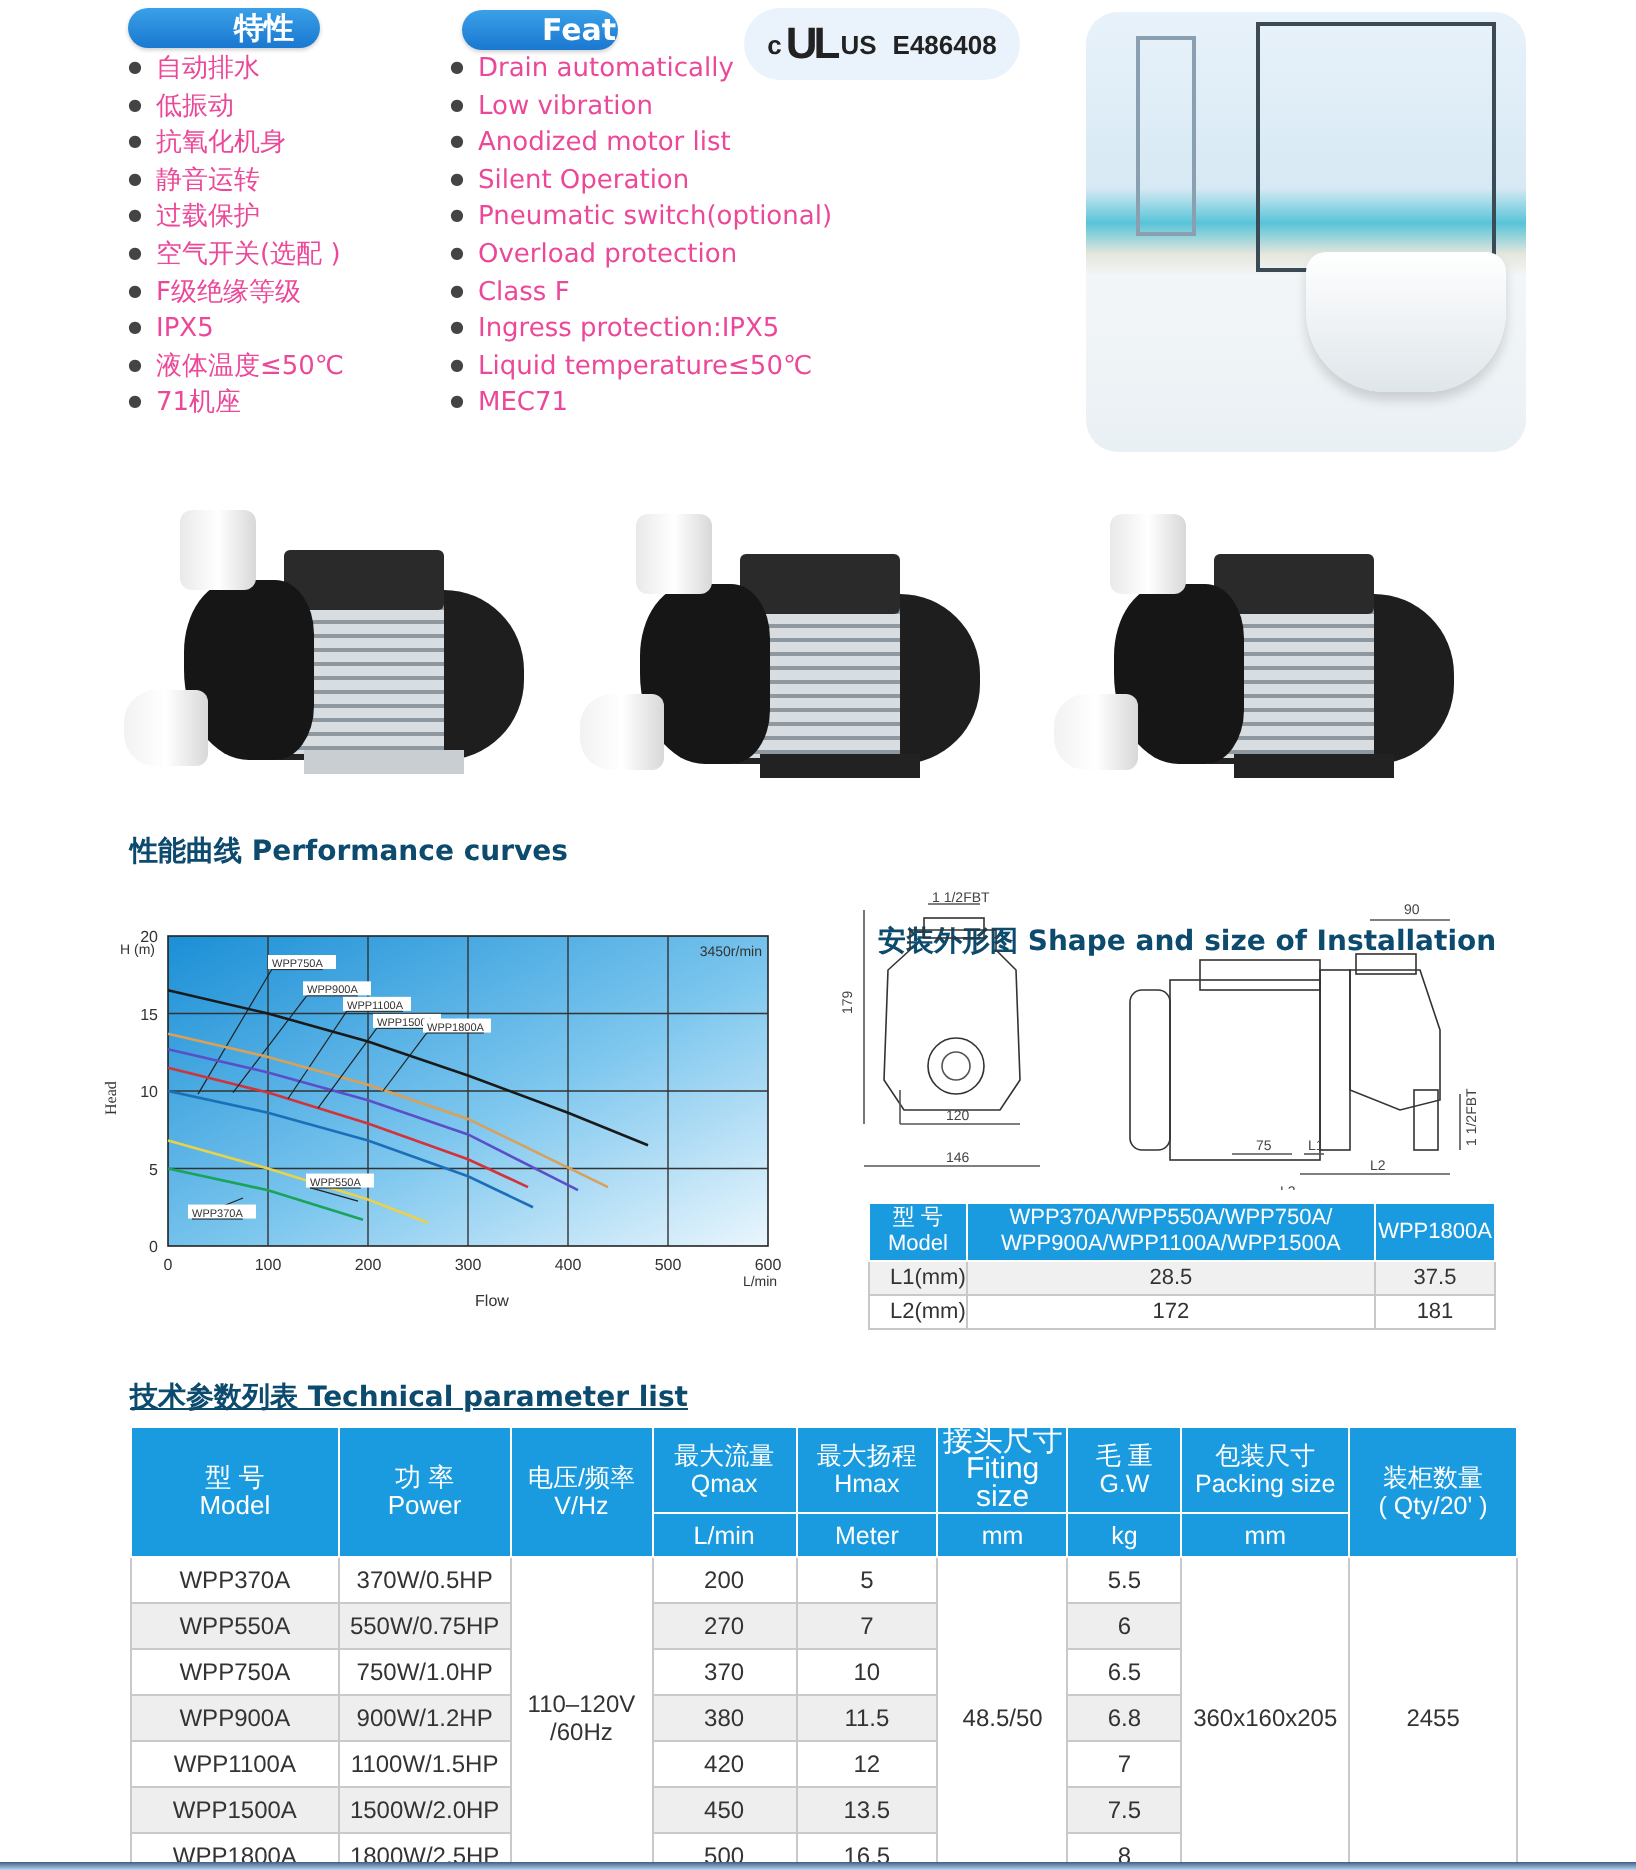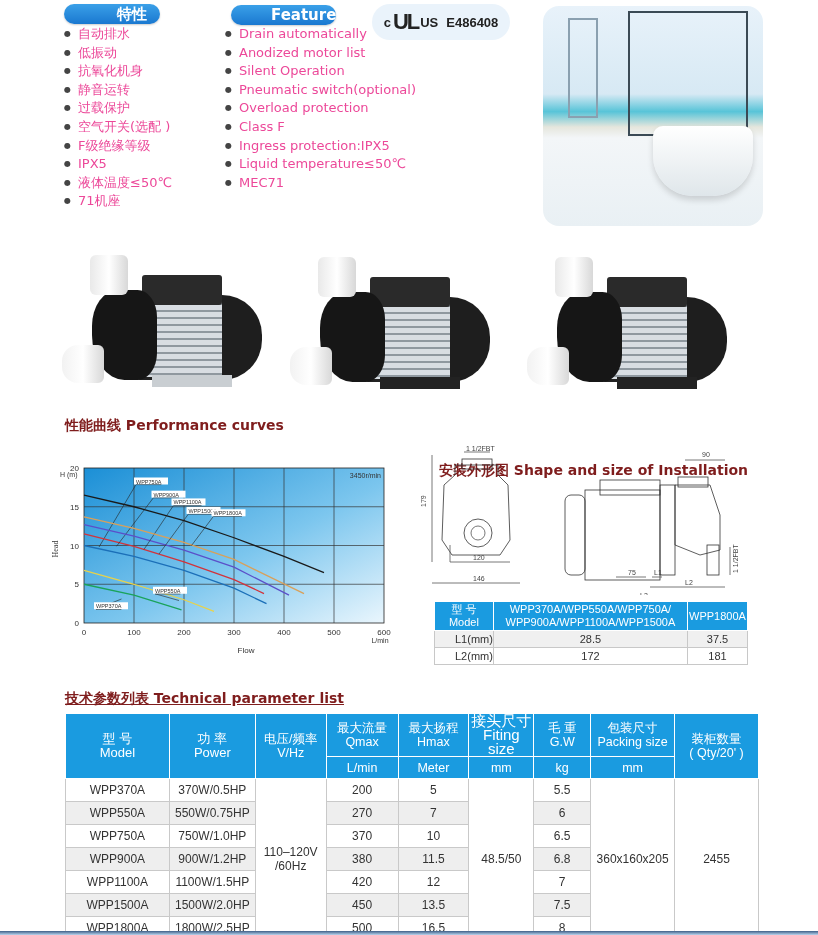--- a/index.html
+++ b/index.html
@@ -21,64 +21,65 @@
   .pump { position: absolute; width: 200px; height: 160px; }
   .pump .motor { position: absolute; left: 70px; top: 45px; width: 120px; height: 85px; border-radius: 8px 40px 40px 8px; background: repeating-linear-gradient(180deg,#d8dde2 0 5px,#8f989f 5px 7px); border: 3px solid #222; }
   .pump .cap { position: absolute; left: 160px; top: 45px; width: 40px; height: 85px; border-radius: 0 40px 40px 0; background: #1e1e1e; }
   .pump .box { position: absolute; left: 80px; top: 25px; width: 80px; height: 30px; background: #2a2a2a; border-radius: 3px; }
   .pump .volute { position: absolute; left: 30px; top: 40px; width: 65px; height: 90px; border-radius: 40% 30% 30% 50%; background: #161616; }
   .pump .port-top { position: absolute; left: 28px; top: 5px; width: 38px; height: 40px; background: linear-gradient(90deg,#e9e9e9,#ffffff,#d8d8d8); border-radius: 6px; }
   .pump .port-side { position: absolute; left: 0px; top: 95px; width: 42px; height: 38px; background: linear-gradient(90deg,#f2f2f2,#ffffff,#d8d8d8); border-radius: 16px 6px 6px 16px; }
   .pump .base { position: absolute; left: 90px; top: 125px; width: 80px; height: 12px; background: #c9ced2; }
   .pump .base.dark { background: #222; }
 
-  .section-title { position: absolute; font-weight: bold; font-size: 14px; color: #7f1d1d; }
+  .section-title { position: absolute; font-weight: bold; font-size: 14px; color: #0c4a6e; }
 
   
   .chart-wrap { position: absolute; left: 50px; top: 460px; width: 350px; height: 200px; }
 
   
   .drawing { position: absolute; left: 420px; top: 445px; width: 398px; height: 150px; }
 
   
   table { border-collapse: collapse; font-family: "Liberation Sans", sans-serif; }
   .dim-table { position: absolute; left: 434px; top: 601px; width: 314px; font-size: 11px; }
   .dim-table th { background: #1a9be0; color: #fff; font-weight: normal; border: 1px solid #fff; height: 29px; line-height: 13px; }
   .dim-table td { border: 1px solid #c8c8c8; text-align: center; height: 17px; color: #333; }
   .dim-table tr:nth-child(odd) td { background: #f0f0f0; }
-  .dim-table td:first-child { text-align: left; padding-left: 20px; }
+  .dim-table td:first-child { text-align: left; padding-left: 10px; }
 
   .tech-table { position: absolute; left: 65px; top: 713px; width: 694px; font-size: 12px; }
   .tech-table th { background: #1a9be0; color: #fff; font-weight: normal; border: 1px solid #fff; line-height: 14px; font-size: 12.5px; }
   .tech-table th.big { font-size: 13px; }
   .tech-table td { border: 1px solid #c9c9c9; text-align: center; height: 23px; color: #333; background: #fff; }
   .tech-table tr.alt td.z { background: #eeeeee; }
 
   .bottom-bar { position: absolute; left: 0; top: 931px; width: 818px; height: 4px; background: linear-gradient(#3e5e87, #b9d4ee); }
 </style>
 </head>
 <body>
 
 <div class="pill" style="left:64px;top:4px;width:96px;">特性</div>
-<div class="pill" style="left:231px;top:5px;width:105px;">Features</div>
+<div class="pill" style="left:231px;top:5px;width:78px;">Features</div>
 
 <ul class="feat-list" style="left:64px;top:25px;" id="cnList">
     <li>自动排水</li>
     <li>低振动</li>
     <li>抗氧化机身</li>
     <li>静音运转</li>
     <li>过载保护</li>
     <li>空气开关(选配 )</li>
     <li>F级绝缘等级</li>
     <li>IPX5</li>
     <li>液体温度≤50℃</li>
     <li>71机座</li>
   </ul>
 <ul class="feat-list" style="left:225px;top:25px;" id="enList">
     <li>Drain automatically</li>
+    <li>Low vibration</li>
     <li>Anodized motor list</li>
     <li>Silent Operation</li>
     <li>Pneumatic switch(optional)</li>
     <li>Overload protection</li>
     <li>Class F</li>
     <li>Ingress protection:IPX5</li>
     <li>Liquid temperature≤50℃</li>
     <li>MEC71</li>
   </ul>
 

